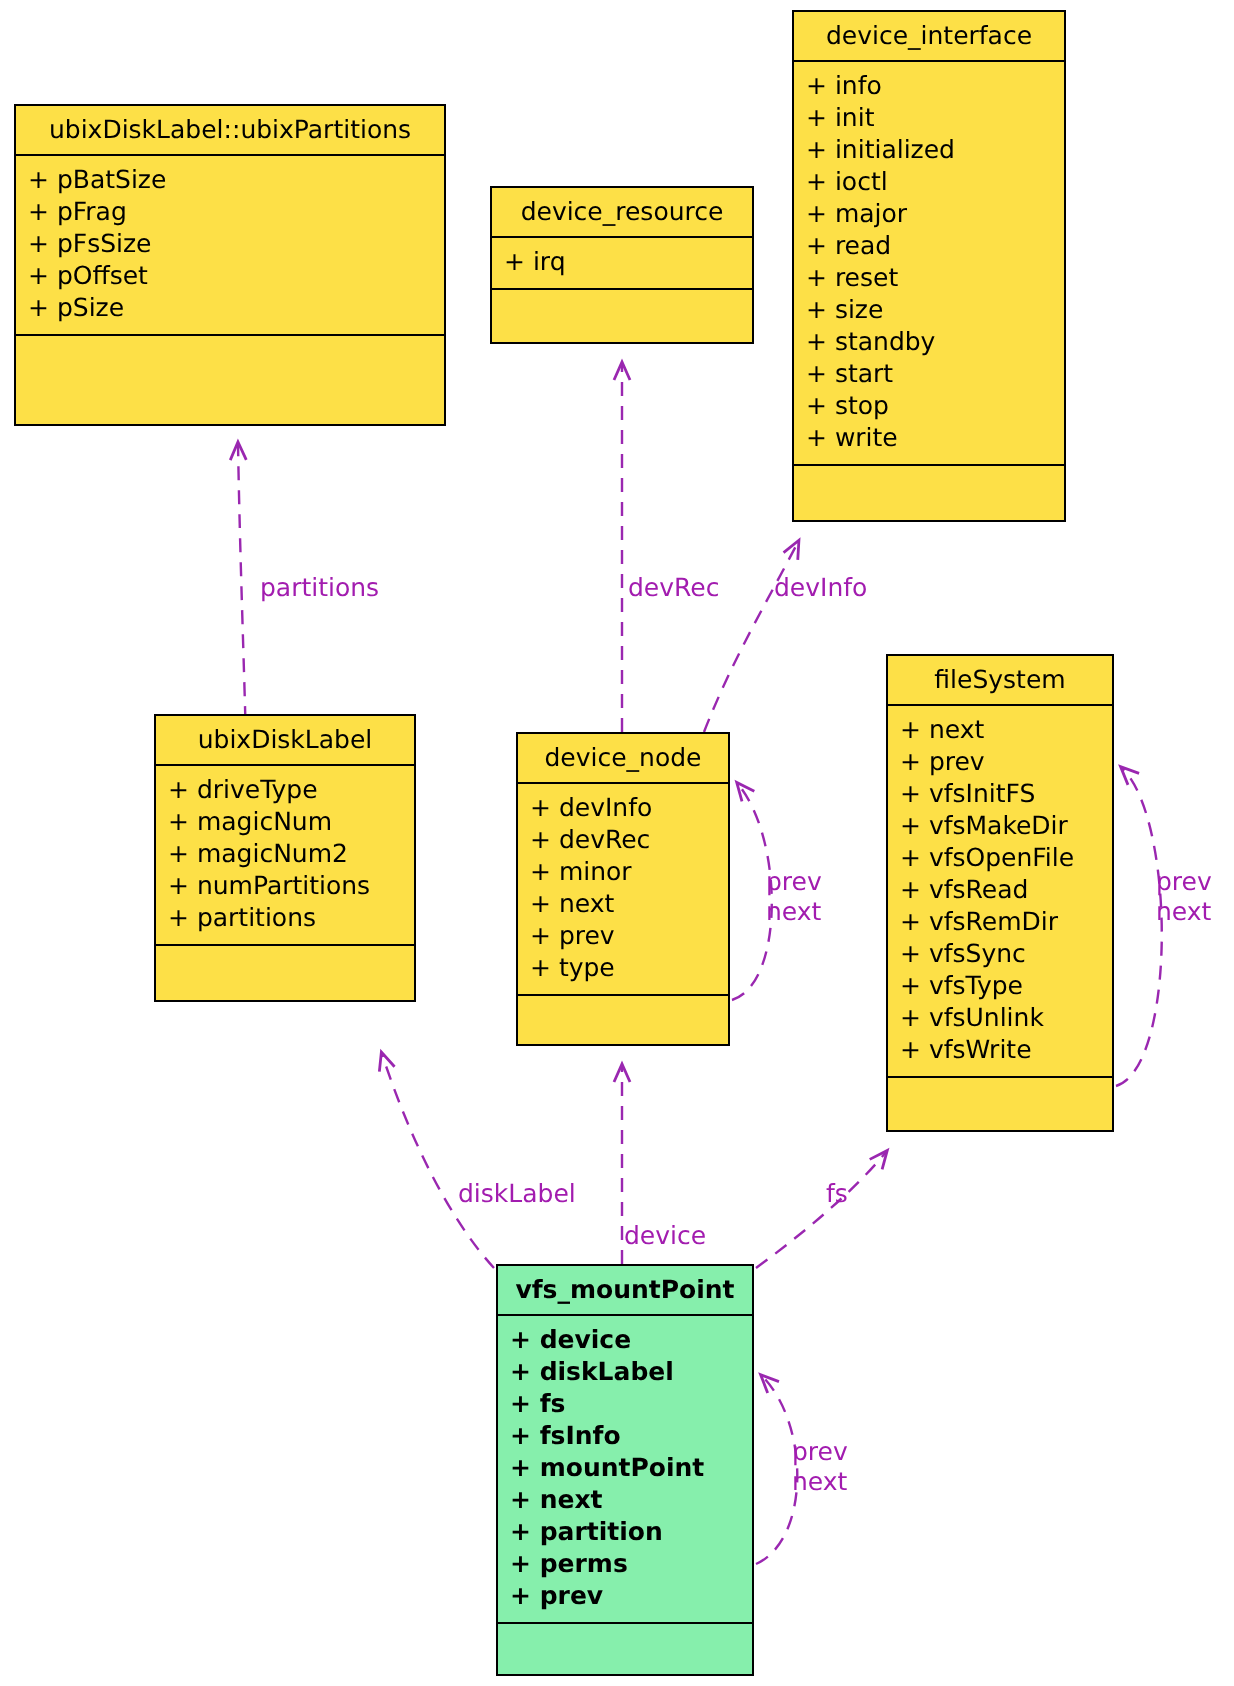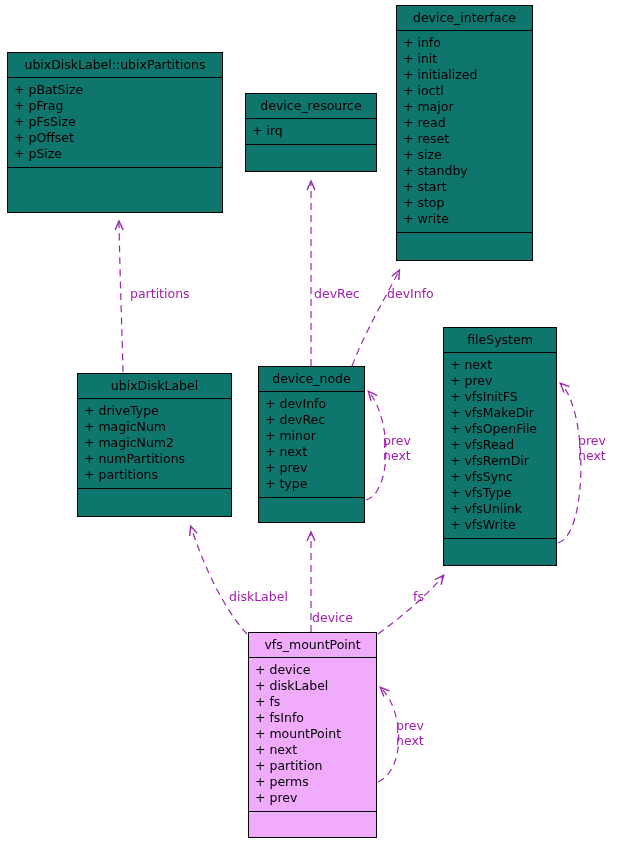--- a/index.html
+++ b/index.html
@@ -23,26 +23,27 @@
     left: 0;
     top: 0;
     width: 617px;
     height: 843px;
     pointer-events: none;
   }
   .uml-box {
     position: absolute;
     box-sizing: border-box;
     border: 1px solid #000000;
-    background: #0f766e;
+    background: #fde047;
     display: flex;
     flex-direction: column;
   }
   .uml-box.highlight {
-    background: #f0abfc;
+    background: #86efac;
+    font-weight: bold;
   }
   .uml-title {
     box-sizing: border-box;
     text-align: center;
     font-size: 12.5px;
     line-height: 14px;
     color: #000000;
     padding: 5px 4px 5px 4px;
     border-bottom: 1px solid #000000;
     white-space: nowrap;
@@ -153,21 +154,21 @@
       <div class="uml-attr">+ reset</div>
       <div class="uml-attr">+ size</div>
       <div class="uml-attr">+ standby</div>
       <div class="uml-attr">+ start</div>
       <div class="uml-attr">+ stop</div>
       <div class="uml-attr">+ write</div>
     </div>
     <div class="uml-ops"></div>
   </div>
 
-  <div class="uml-box" style="left:77px; top:373px; width:155px; height:144px;">
+  <div class="uml-box" style="left:77px; top:357px; width:131px; height:144px;">
     <div class="uml-title">ubixDiskLabel</div>
     <div class="uml-attrs">
       <div class="uml-attr">+ driveType</div>
       <div class="uml-attr">+ magicNum</div>
       <div class="uml-attr">+ magicNum2</div>
       <div class="uml-attr">+ numPartitions</div>
       <div class="uml-attr">+ partitions</div>
     </div>
     <div class="uml-ops"></div>
   </div>

